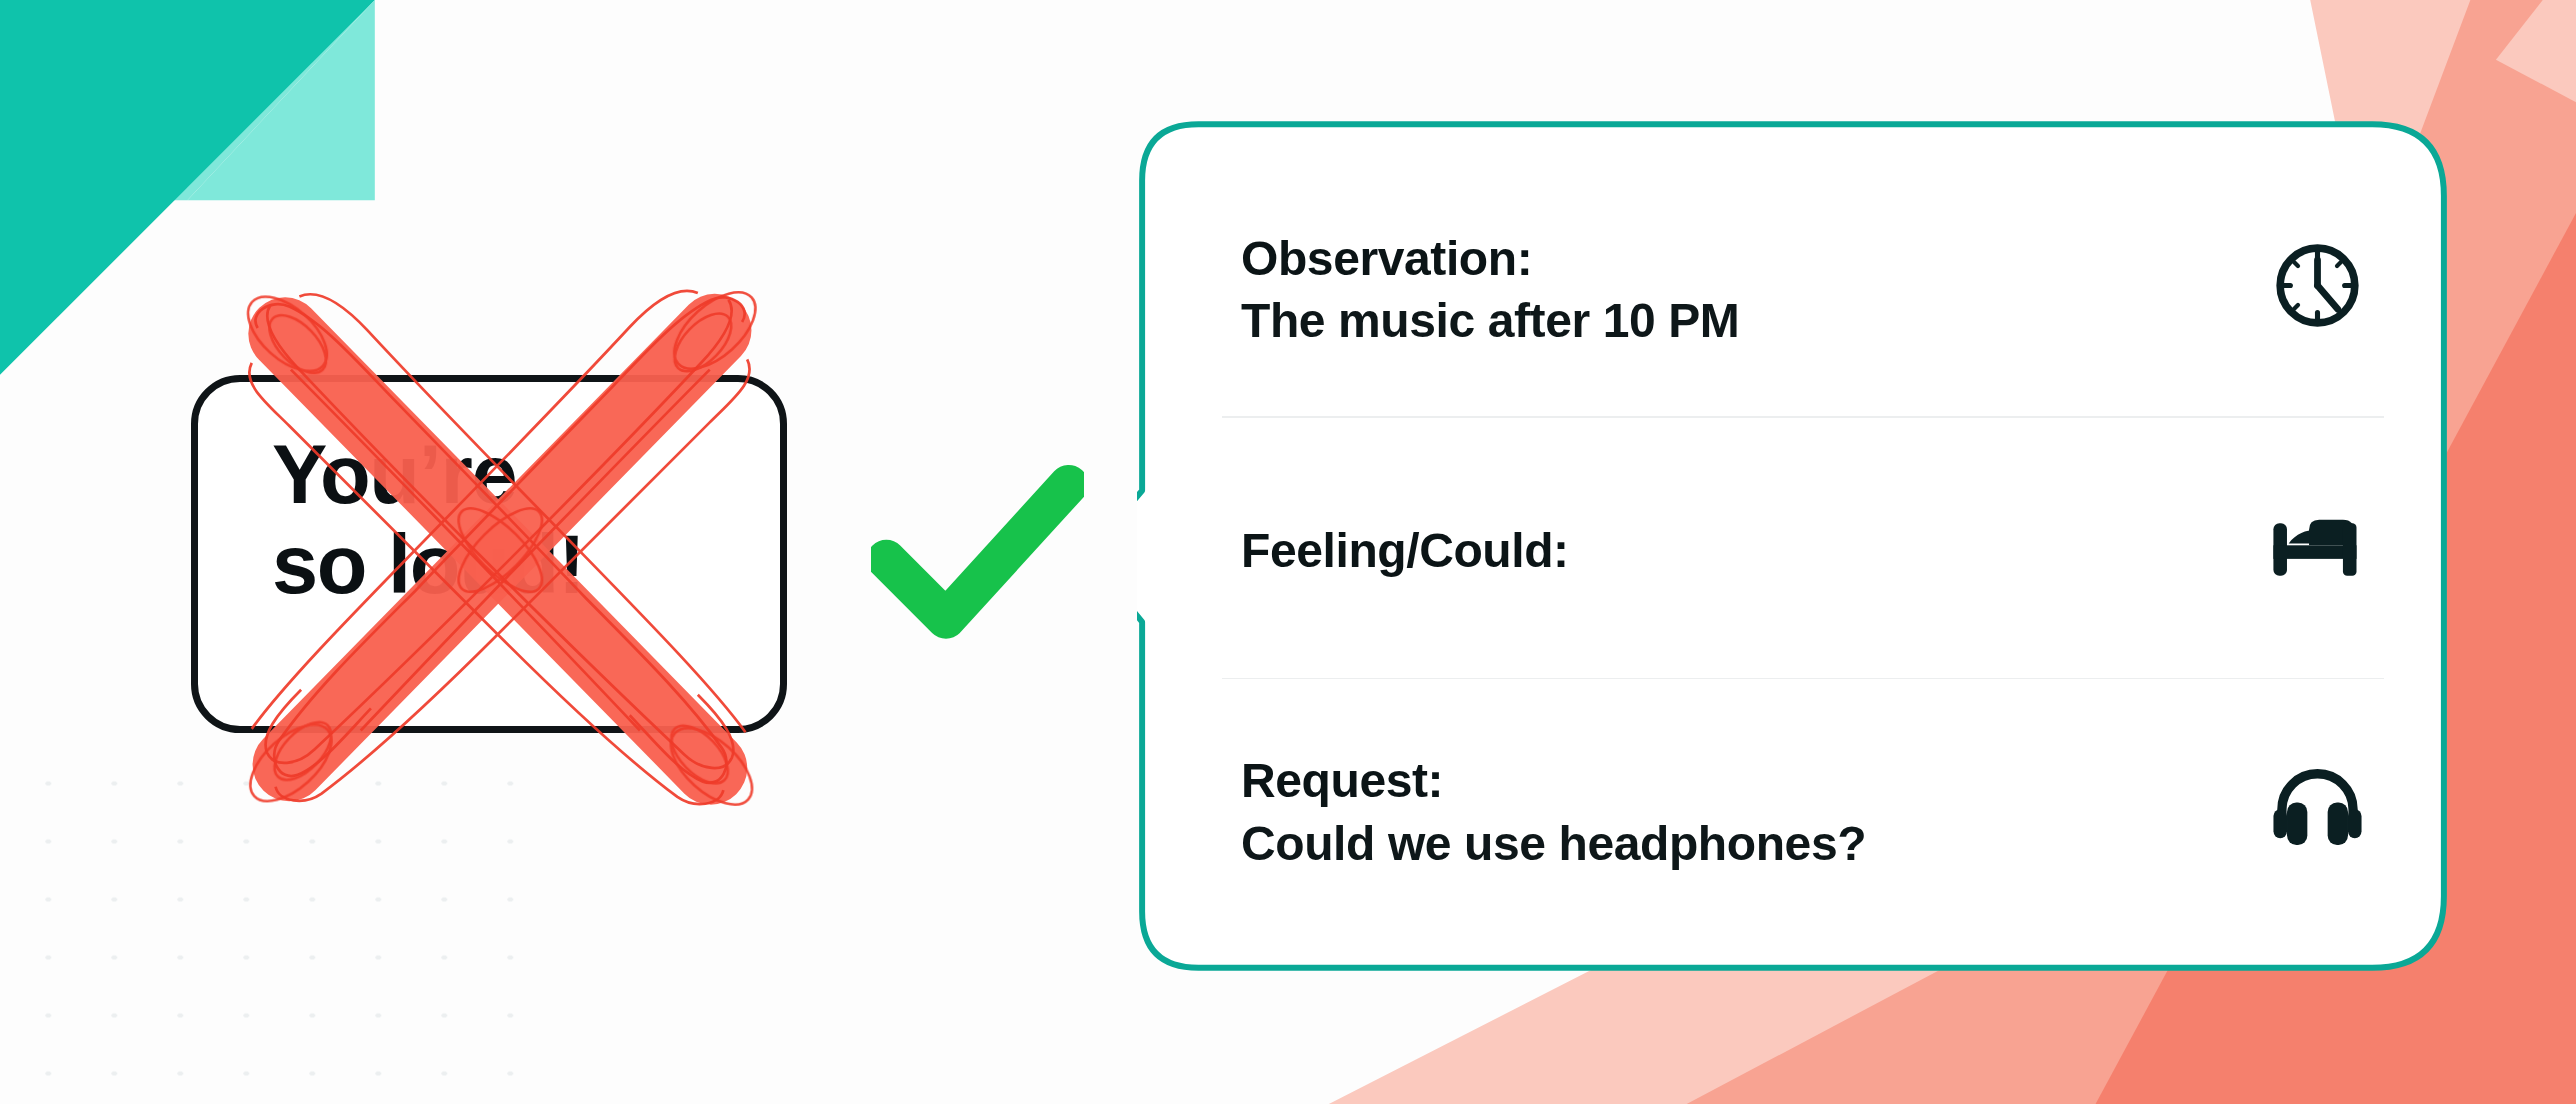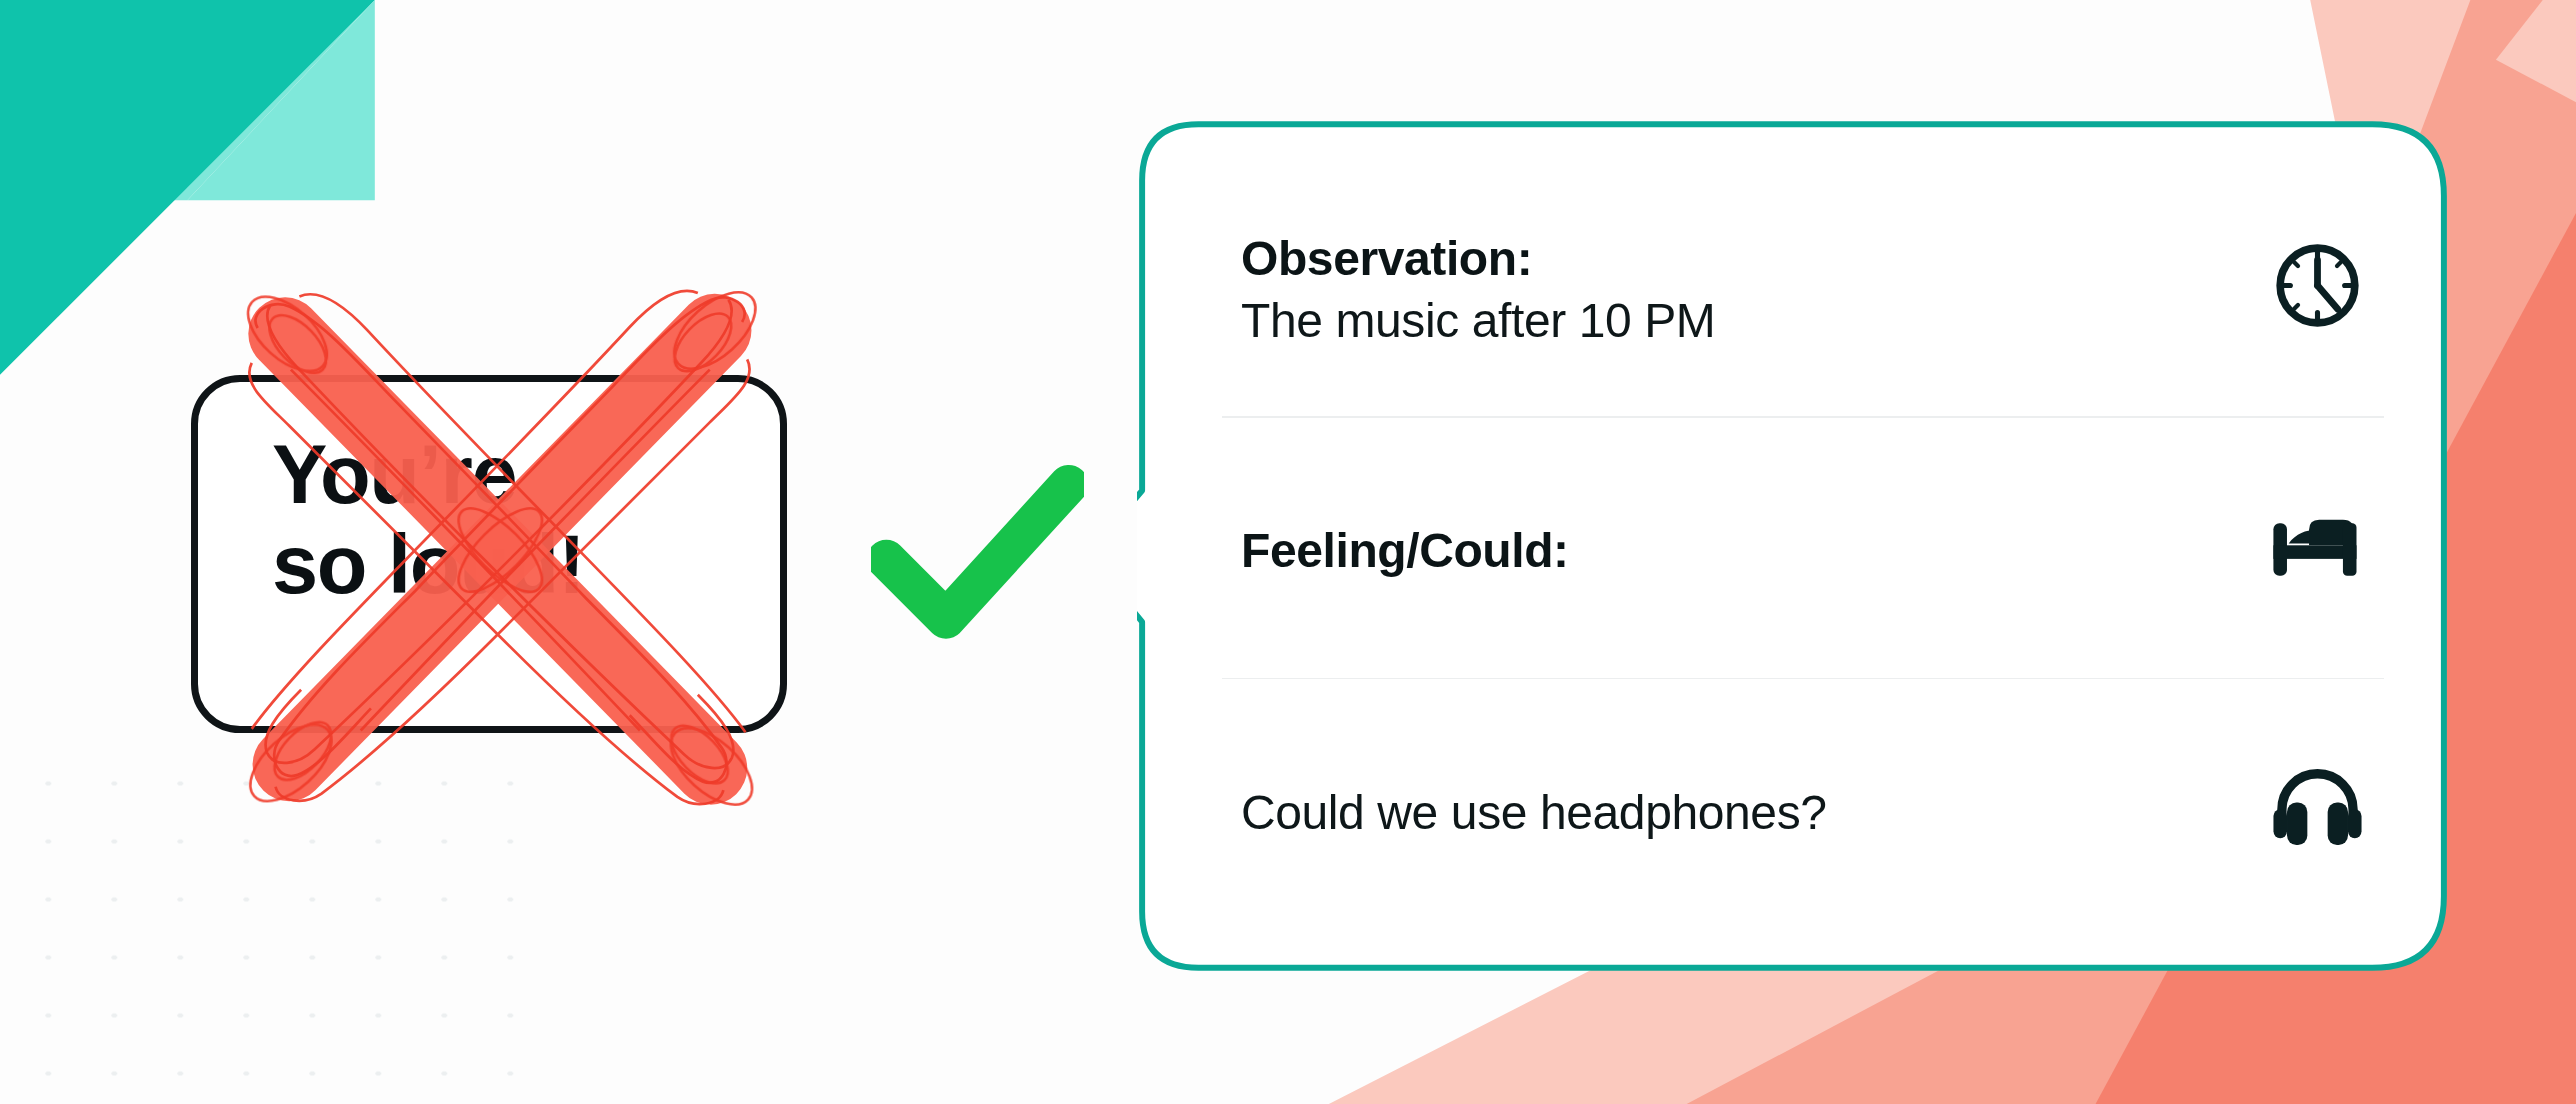--- a/index.html
+++ b/index.html
@@ -119,21 +119,21 @@
   .row-text { display: flex; flex-direction: column; gap: 5.1px; margin-top: 8px; }
   .row-label {
     font-size: 48px;
     font-weight: 700;
     color: #0b1416;
     letter-spacing: -0.4px;
     line-height: 1.2;
   }
   .row-value {
     font-size: 48px;
-    font-weight: 400;
+    font-weight: 700;
     color: #0e1719;
     letter-spacing: -0.4px;
     line-height: 1.2;
   }
   .row-icon {
     flex: 0 0 auto;
     width: 119px;
     display: flex;
     align-items: center;
     justify-content: center;
@@ -289,20 +289,21 @@
             <path d="M22 42 C30 30 44 26 52 26 L52 42 Z" fill="#0b1f22"></path>
             <path d="M46 26 Q46 14 58 14 L86 14 Q100 14 100 30 L100 44 L46 44 Z" fill="#0b1f22"></path>
             <rect x="4" y="44" width="98" height="16" fill="#0b1f22"></rect>
             <rect x="86" y="18" width="16" height="62" rx="5" fill="#0b1f22"></rect>
           </svg>
         </div>
       </div>
 
       <div class="card-row">
         <div class="row-text">
+          <div class="row-label">Request:</div>
           <div class="row-value">Could we use headphones?</div>
         </div>
         <div class="row-icon">
           <svg width="95" height="83" viewBox="0 0 112 98">
             <path d="M14 62 L14 50 A42 42 0 0 1 98 50 L98 62" fill="none" stroke="#0b1f22" stroke-width="11" stroke-linecap="round"></path>
             <rect x="4" y="50" width="16" height="34" rx="8" fill="#0b1f22"></rect>
             <rect x="20" y="42" width="24" height="50" rx="11" fill="#0b1f22"></rect>
             <rect x="92" y="50" width="16" height="34" rx="8" fill="#0b1f22"></rect>
             <rect x="68" y="42" width="24" height="50" rx="11" fill="#0b1f22"></rect>
           </svg>

